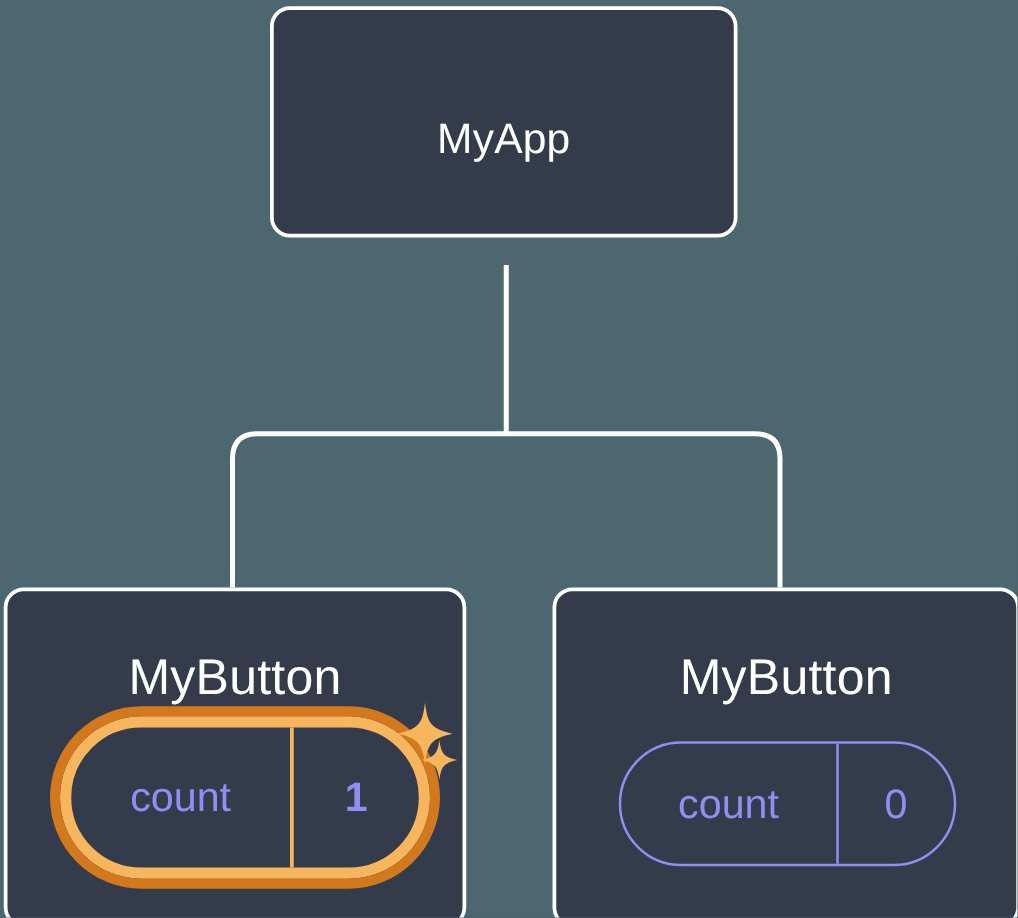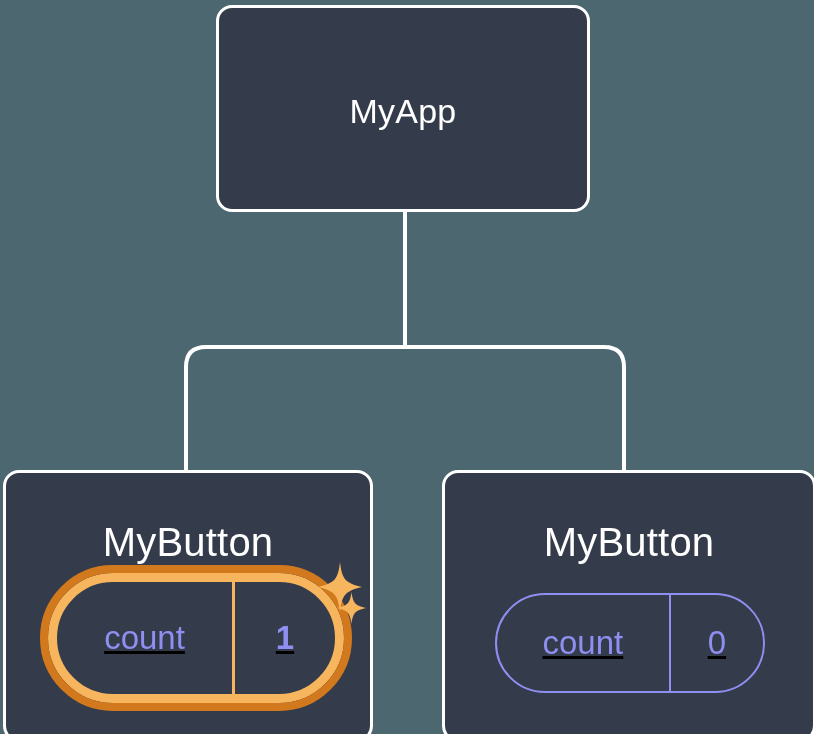--- a/index.html
+++ b/index.html
@@ -33,21 +33,21 @@
     position: absolute;
     background: #343b4a;
     border: 3px solid #ffffff;
     border-radius: 16px;
     box-sizing: border-box;
   }
   .node-root {
     left: 216px;
     top: 5px;
     width: 374px;
-    height: 207px;
+    height: 185px;
   }
   .node-child-left {
     left: 3px;
     top: 470px;
     width: 370px;
     height: 272px;
   }
   .node-child-right {
     left: 442px;
     top: 470px;
@@ -80,21 +80,20 @@
     box-sizing: border-box;
     display: flex;
     align-items: stretch;
     border-radius: 999px;
   }
   .pill-cell {
     display: flex;
     align-items: center;
     justify-content: center;
     box-sizing: border-box;
-    text-decoration: underline;
   }
   .pill-label {
     font-size: 33px;
     font-weight: 400;
     color: #8e8ff0;
     white-space: nowrap;
   }
   .pill-value {
     font-size: 33px;
     color: #8e8ff0;

